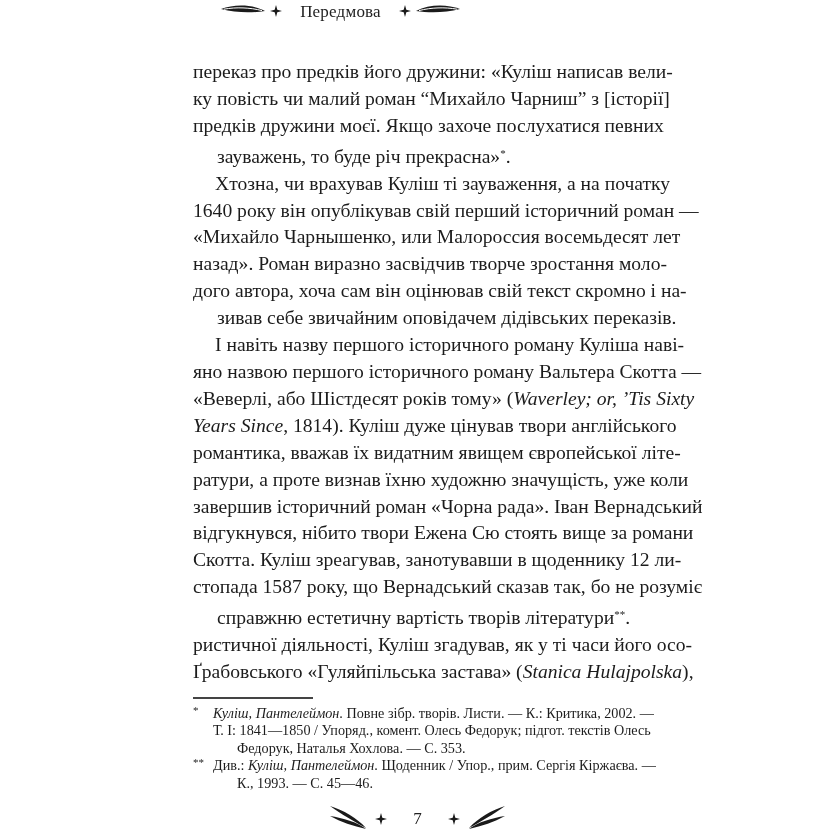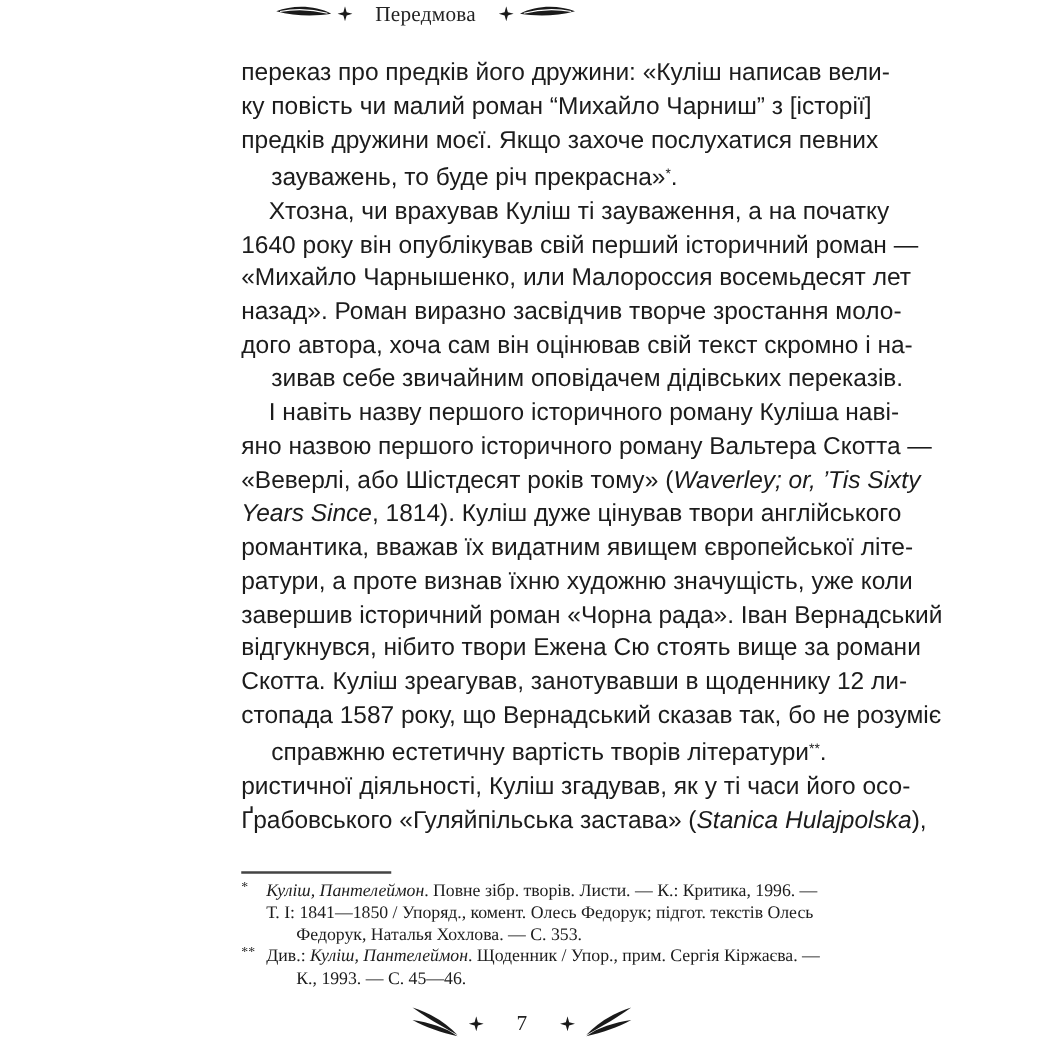--- a/index.html
+++ b/index.html
@@ -1,21 +1,21 @@
 <!DOCTYPE html>
 <html><head>
 <meta charset="utf-8">
 <style>
   html, body { margin: 0; padding: 0; background: #ffffff; }
   body { width: 835px; height: 835px; position: relative; overflow: hidden; font-family: "DejaVu Serif", "Liberation Serif", serif; color: #1c1c1c; }
   .header { position: absolute; top: 2px; left: 0; width: 681px; height: 24px; display: flex; justify-content: center; }
   .header .title { font-family: "Liberation Serif", serif; font-size: 17px; color: #222; margin: 0 14px; letter-spacing: 0.2px; }
   .orn { display: inline-block; }
   .diamond { display: inline-block; margin: 0 4px; }
-  .body-text { position: absolute; left: 193px; top: 45px; width: 450px; font-family: Liberation Sans, sans-serif; font-size: 19.6px; line-height: 26.9px; text-align: justify; }
+  .body-text { position: absolute; left: 193px; top: 59px; width: 450px; font-family: Liberation Serif, serif; font-size: 19.6px; line-height: 26.9px; text-align: justify; }
   .body-text p { margin: 0; text-indent: 22px; hyphens: manual; }
   .body-text p.cont { text-indent: 0; }
   .line { display: block; text-align: justify; text-align-last: justify; white-space: nowrap; }
   .line.last { text-align-last: left; margin-left: 24px; }
   .fn-rule { position: absolute; left: 193px; top: 697px; width: 120px; height: 1.5px; background: #444; }
   .footnotes { position: absolute; left: 193px; top: 705px; width: 452px; font-family: "Liberation Serif", serif; font-size: 14.2px; line-height: 17.4px; }
   .fn { position: relative; padding-left: 20px; }
   .fn .mark { position: absolute; left: 0; top: -3px; font-size: 11px; }
   .fn .line { text-align-last: justify; }
   .fn .line.last { text-align-last: left; }
@@ -85,21 +85,21 @@
       <span class="line"><span>ристичної діяльності, Куліш згадував, як у ті часи його осо-</span></span>
       <span class="line"><span>Ґрабовського «Гуляйпільська застава» (</span><span class="it">Stanica Hulajpolska</span><span>),</span></span>
     </p>
   </div>
 
 <div class="fn-rule"></div>
 
 <div class="footnotes" id="footnotes">
     <div class="fn">
       <span class="mark">*</span>
-      <span class="line"><span class="it">Куліш, Пантелеймон</span><span>. Повне зібр. творів. Листи. — К.: Критика, 1996. —</span></span>
+      <span class="line"><span class="it">Куліш, Пантелеймон</span><span>. Повне зібр. творів. Листи. — К.: Критика, 2002. —</span></span>
       <span class="line"><span>Т. І: 1841—1850 / Упоряд., комент. Олесь Федорук; підгот. текстів Олесь</span></span>
       <span class="line last"><span>Федорук, Наталья Хохлова. — С. 353.</span></span>
     </div>
     <div class="fn">
       <span class="mark">**</span>
       <span class="line"><span>Див.: </span><span class="it">Куліш, Пантелеймон</span><span>. Щоденник / Упор., прим. Сергія Кіржаєва. —</span></span>
       <span class="line last"><span>К., 1993. — С. 45—46.</span></span>
     </div>
   </div>
 

